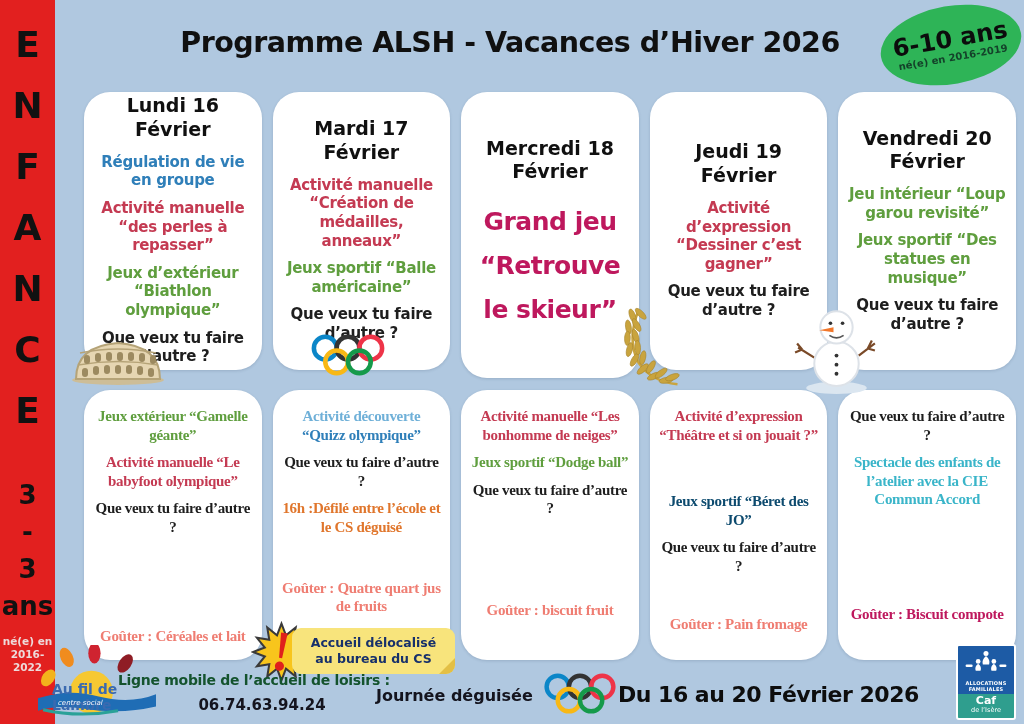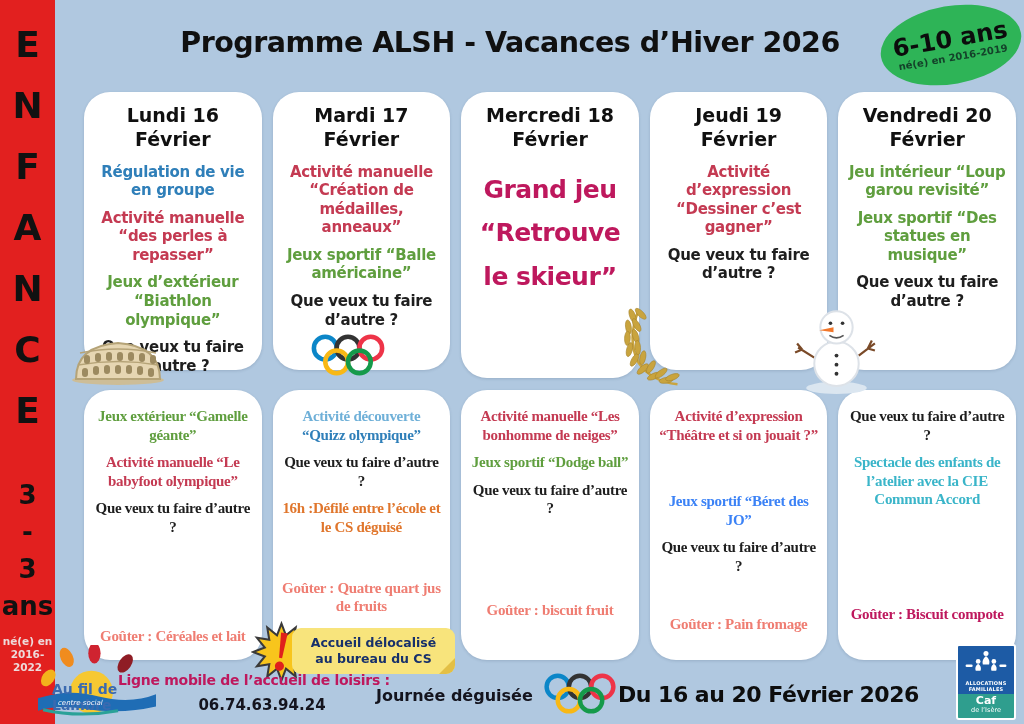--- a/index.html
+++ b/index.html
@@ -24,21 +24,21 @@
            border-radius:50%; transform:rotate(-10deg); display:flex; flex-direction:column;
            align-items:center; justify-content:center; }
   .badge-age { font-size:24px; font-weight:900; color:#0c0c0c; line-height:24px; }
   .badge-birth { font-size:10px; font-weight:600; color:#14422a; margin-top:1px; }
 
   
   .grid { position:absolute; left:84px; top:92px; width:932px; display:grid;
           grid-template-columns:repeat(5,1fr); column-gap:11px; }
   .card { background:#fff; border-radius:26px; box-shadow:0 1px 3px rgba(40,60,90,.18);
           padding:8px 6px 14px; display:flex; flex-direction:column; }
-  .card.top { height:278px; }
+  .card.top { height:278px;justify-content:center; }
   .col-merc .card.top { height:286px; }
   .card.bottom { margin-top:20px; height:270px;font-family:Liberation Serif, serif; }
   .col-merc .card.bottom { margin-top:12px; }
   .day { text-align:center; font-size:19px; font-weight:900; color:#101010; line-height:1.25; margin:4px 0 2px; }
   .item { text-align:center; font-size:15px; font-weight:700; line-height:1.24;
           letter-spacing:-0.3px; margin:9px 2px 0; }
   .item.big { font-size:25px; line-height:1.75; letter-spacing:-0.5px; margin-top:14px; font-weight:800; }
   .item.gouter { margin-top:auto; }
   .pb14 { padding-bottom:14px; } .pb44 { padding-bottom:44px; } .pb40 { padding-bottom:40px; }
   .pb26 { padding-bottom:26px; } .pb36 { padding-bottom:36px; }
@@ -55,21 +55,21 @@
   .note { position:absolute; left:292px; top:628px; width:163px; height:46px; background:#f8e47c;
           border-radius:9px; display:flex; align-items:center; justify-content:center;
           text-align:center; font-size:12.5px; font-weight:800; color:#17306b; line-height:1.25;
           padding:4px 10px; }
   .note::after { content:""; position:absolute; right:0; bottom:0; width:0; height:0;
                  border-style:solid; border-width:0 0 16px 16px;
                  border-color:transparent transparent #e3bf45 transparent; border-radius:0 0 9px 0; }
 
   
   .f-label { position:absolute; left:118px; top:672px; width:300px; font-size:14px; font-weight:900;
-             color:#be185d; letter-spacing:-0.3px; }
+             color:#14532d; letter-spacing:-0.3px; }
   .f-phone { position:absolute; left:152px; top:696px; width:220px; text-align:center;
              font-size:15px; font-weight:900; color:#14141e; }
   .f-dress { position:absolute; left:376px; top:686px; width:170px; font-size:16px; font-weight:800; color:#14141e; }
   .f-dates { position:absolute; left:618px; top:682px; width:330px; font-size:22px; font-weight:900;
              color:#0d0d0d; letter-spacing:-0.5px; }
 
   
   .logo { position:absolute; left:38px; top:645px; width:118px; height:78px; }
   .logo svg { position:absolute; left:0; top:0; }
   .logo-name { position:absolute; left:14px; top:36px; width:100px; font-size:14px; font-weight:700;
@@ -168,21 +168,21 @@
     </div>
 
     <div class="col">
       <section class="card top">
         <h2 class="day">Jeudi 19 Février</h2>
         <p class="item" style="color: rgb(196, 58, 82);">Activité d’expression “Dessiner c’est gagner”</p>
         <p class="item" style="color: rgb(30, 30, 30);">Que veux tu faire d’autre ?</p>
       </section>
       <section class="card bottom pb26">
         <p class="item" style="color: rgb(196, 58, 82);">Activité d’expression “Théâtre et si on jouait ?”</p>
-        <p class="item" style="color: #3b82f6; margin-top: 48px;">Jeux sportif “Béret des JO”</p>
+        <p class="item" style="color: #0c4a6e; margin-top: 48px;">Jeux sportif “Béret des JO”</p>
         <p class="item" style="color: rgb(30, 30, 30);">Que veux tu faire d’autre ?</p>
         <p class="item gouter" style="color: rgb(239, 125, 114);">Goûter : Pain fromage</p>
       </section>
     </div>
 
     <div class="col">
       <section class="card top">
         <h2 class="day">Vendredi 20 Février</h2>
         <p class="item" style="color: rgb(95, 158, 62);">Jeu intérieur “Loup garou revisité”</p>
         <p class="item" style="color: rgb(95, 158, 62);">Jeux sportif “Des statues en musique”</p>

